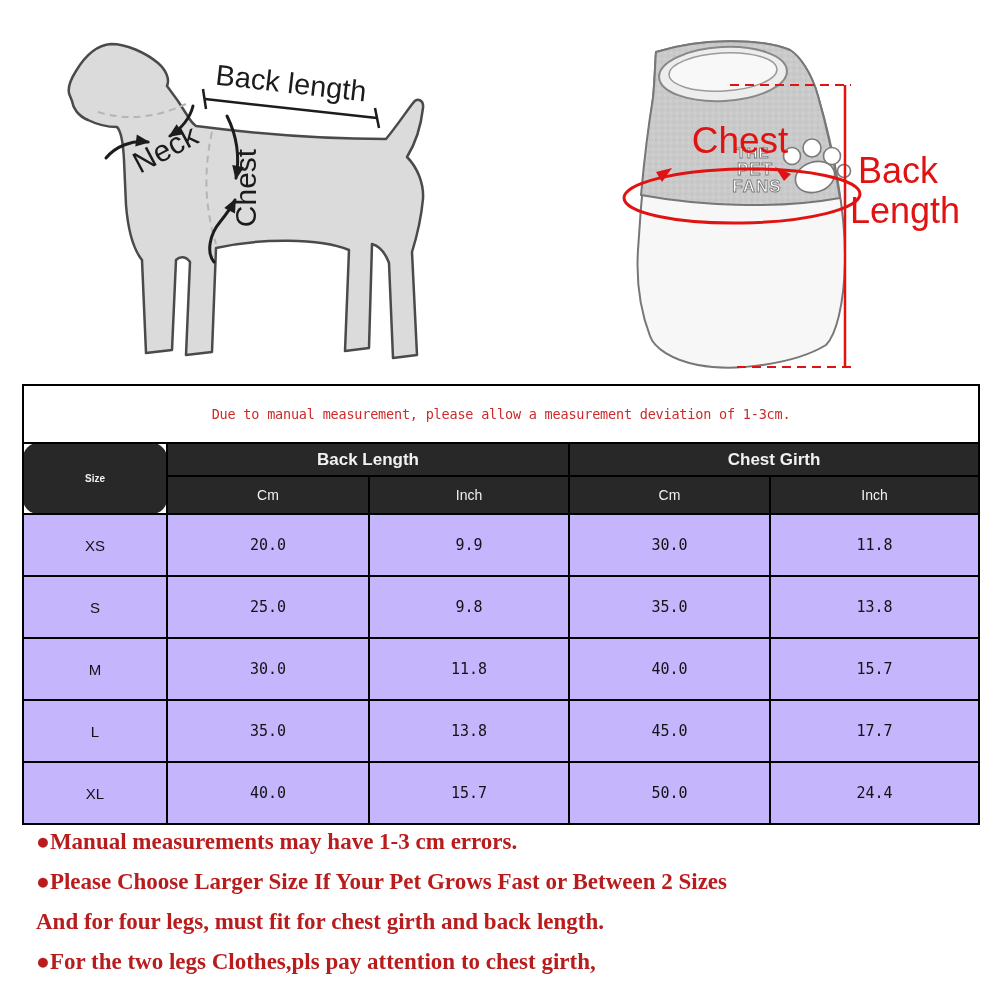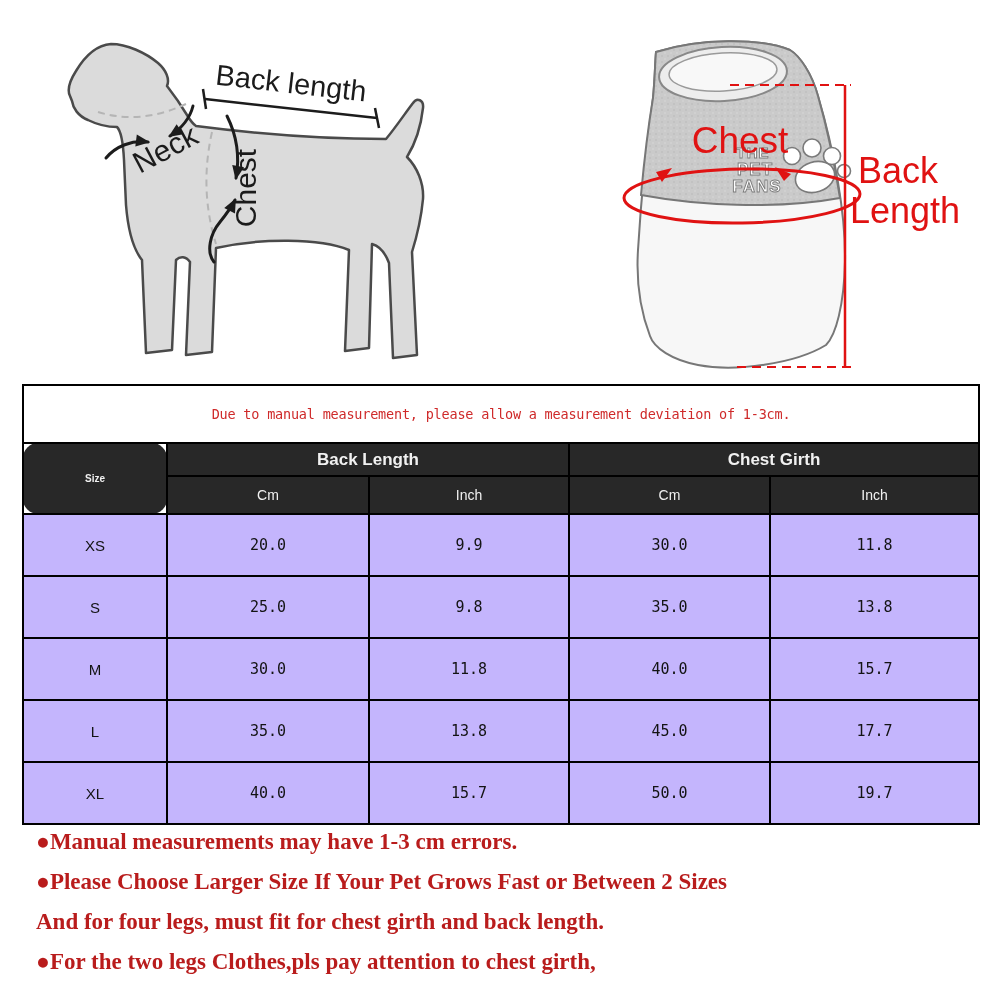--- a/index.html
+++ b/index.html
@@ -178,21 +178,21 @@
       <td class="num-cell">35.0</td>
       <td class="num-cell">13.8</td>
       <td class="num-cell">45.0</td>
       <td class="num-cell">17.7</td>
     </tr>
     <tr class="data-row">
       <td class="size-cell">XL</td>
       <td class="num-cell">40.0</td>
       <td class="num-cell">15.7</td>
       <td class="num-cell">50.0</td>
-      <td class="num-cell">19.7</td>
+      <td class="num-cell">24.4</td>
     </tr>
   </tbody>
 </table>
 
 <div class="notes">
   <div class="note-line">●Manual measurements may have 1-3 cm errors.</div>
   <div class="note-line">●Please Choose Larger Size If Your Pet Grows Fast or Between 2 Sizes</div>
   <div class="note-line">And for four legs, must fit for chest girth and back length.</div>
   <div class="note-line">●For the two legs Clothes,pls pay attention to chest girth,</div>
 </div>

